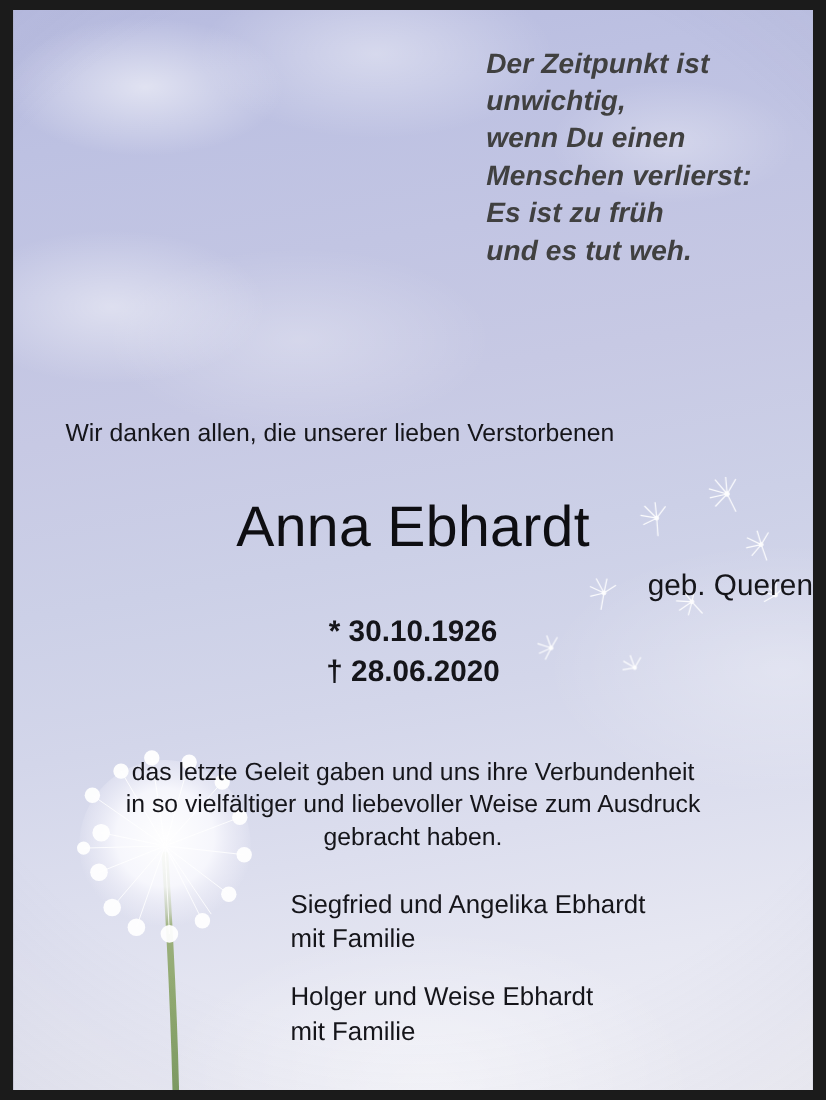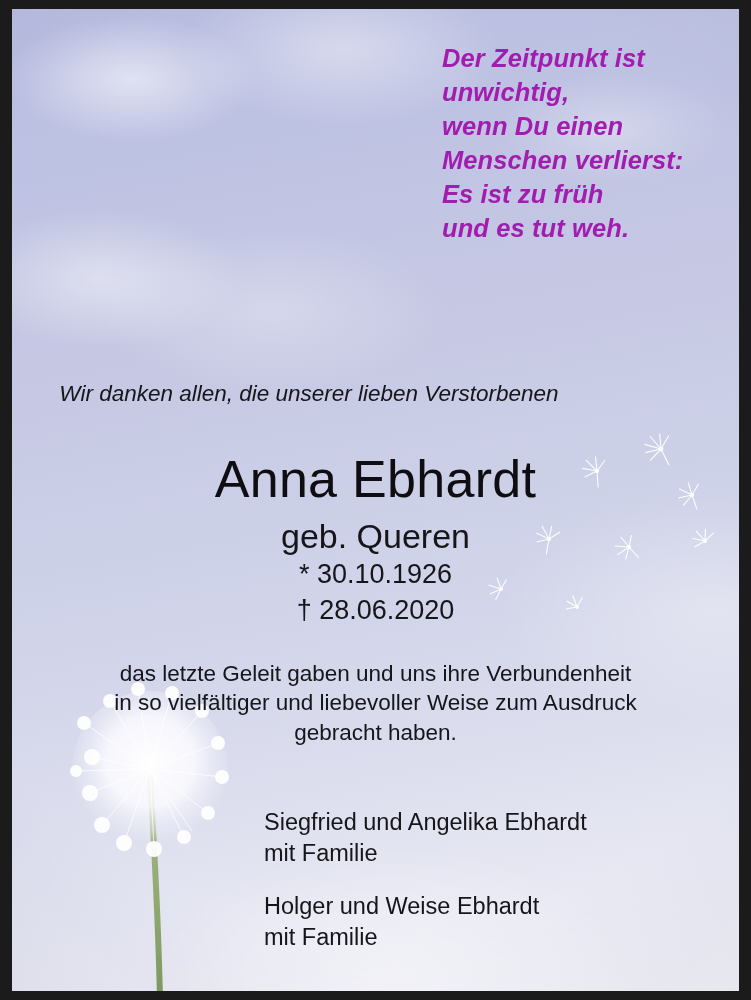--- a/index.html
+++ b/index.html
@@ -75,64 +75,64 @@
   .quote {
     position: absolute;
     left: 430px;
     top: 33px;
     width: 310px;
     font-style: italic;
     font-weight: bold;
     font-size: 25.5px;
     line-height: 1.33;
     letter-spacing: 0.1px;
-    color: #a21caf;
+    color: #404040;
   }
   .thanks-line {
     position: absolute;
     top: 372px;
     left: 0;
     width: 594px;
     text-align: center;
     font-size: 22.5px;
     color: #15151a;
-    font-style: italic;
   }
   .name {
     position: absolute;
     top: 440px;
     left: 0;
     width: 727px;
     text-align: center;
     font-size: 52px;
     letter-spacing: 0.3px;
     color: #0e0e12;
   }
   .born-name {
     position: absolute;
     top: 508px;
     left: 0;
     width: 727px;
-    text-align: center;
-    font-size: 34px;
+    text-align: right;
+    font-size: 27px;
     color: #15151a;
   }
   .dates {
     position: absolute;
     top: 548px;
     left: 0;
     width: 727px;
     text-align: center;
     font-size: 27px;
     line-height: 1.33;
     color: #15151a;
+    font-weight: bold;
   }
   .body-text {
     position: absolute;
-    top: 650px;
+    top: 678px;
     left: 0;
     width: 727px;
     text-align: center;
     font-size: 22.5px;
     line-height: 1.30;
     color: #15151a;
   }
   .family {
     position: absolute;
     top: 785px;

